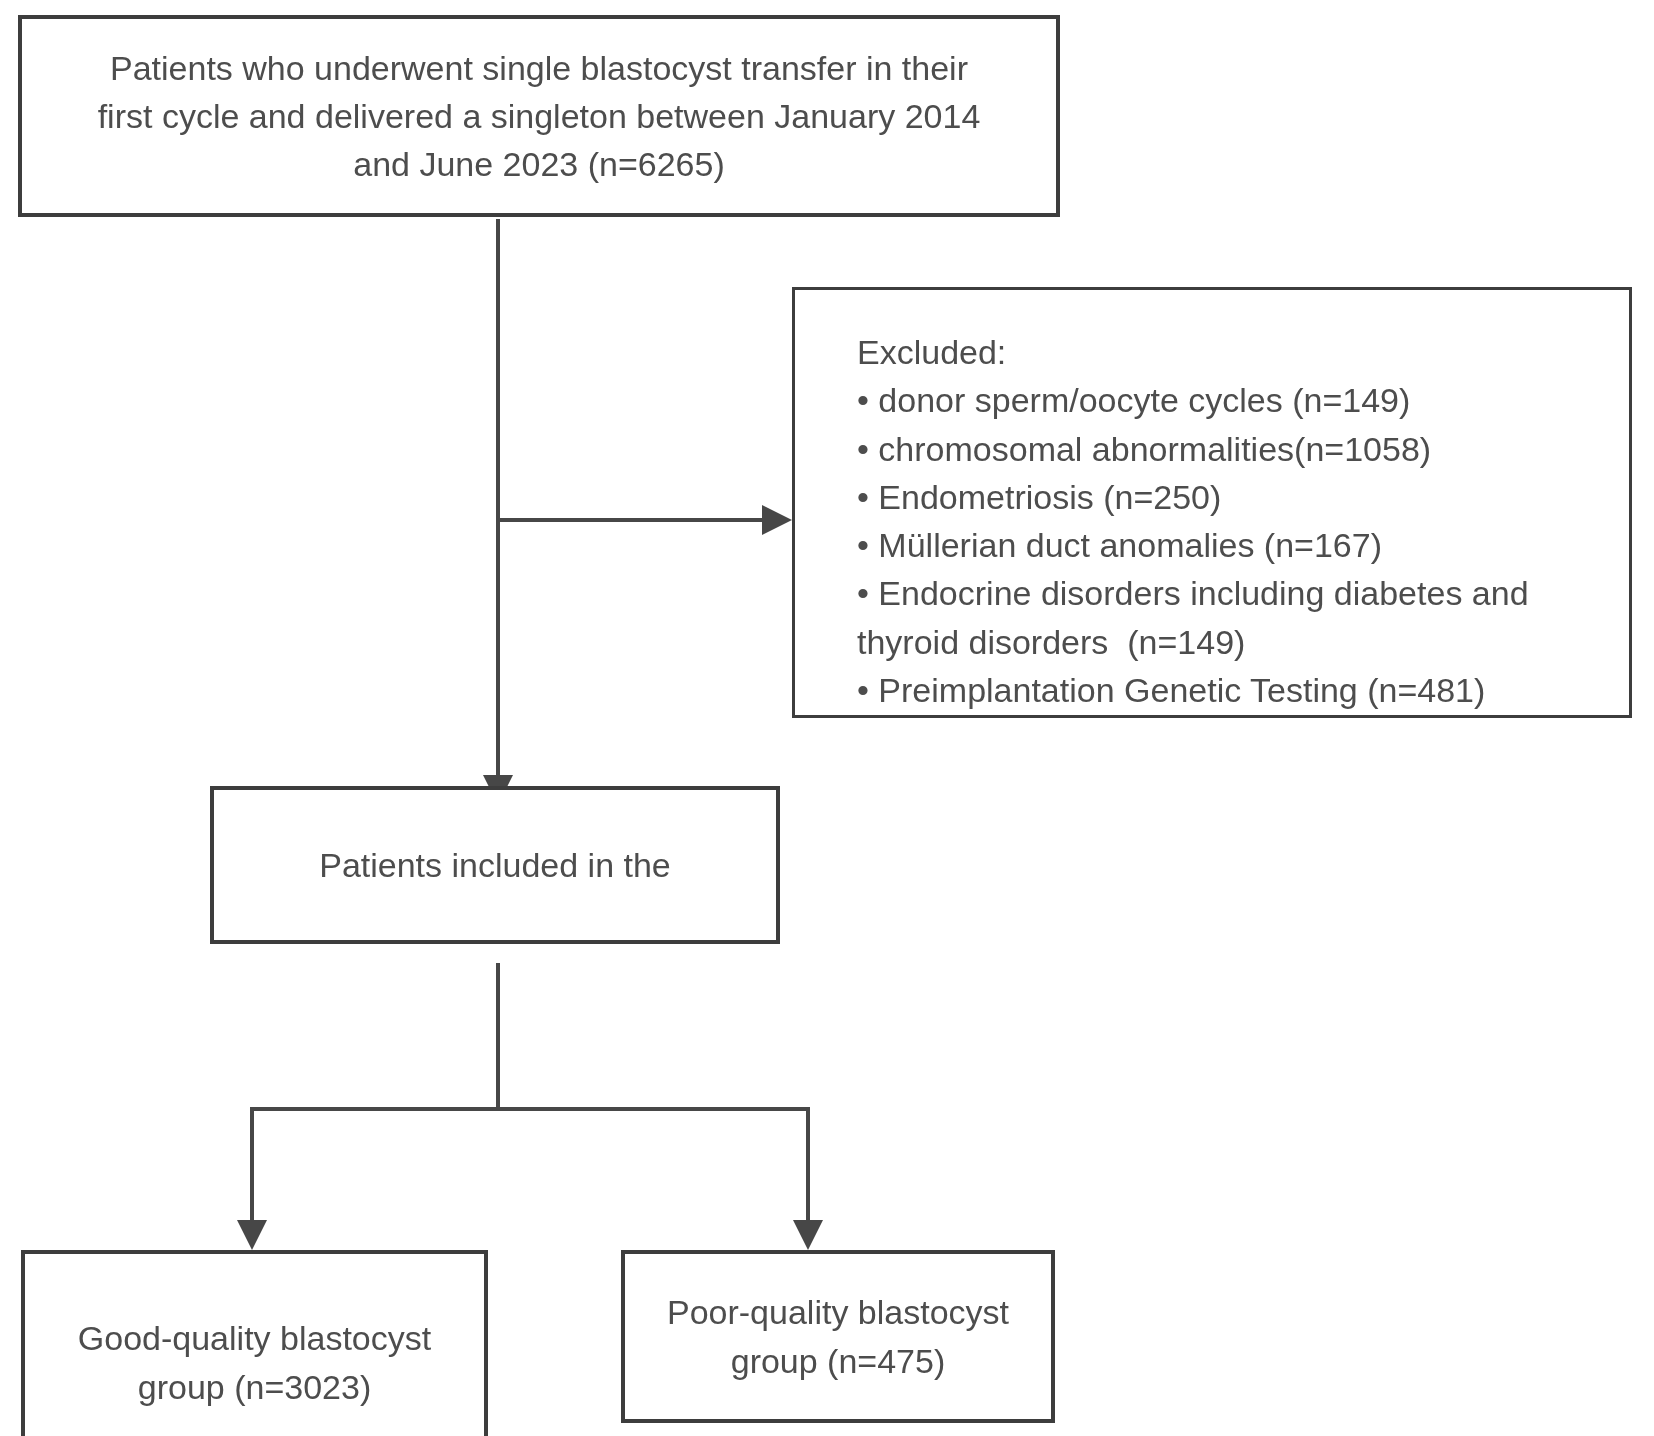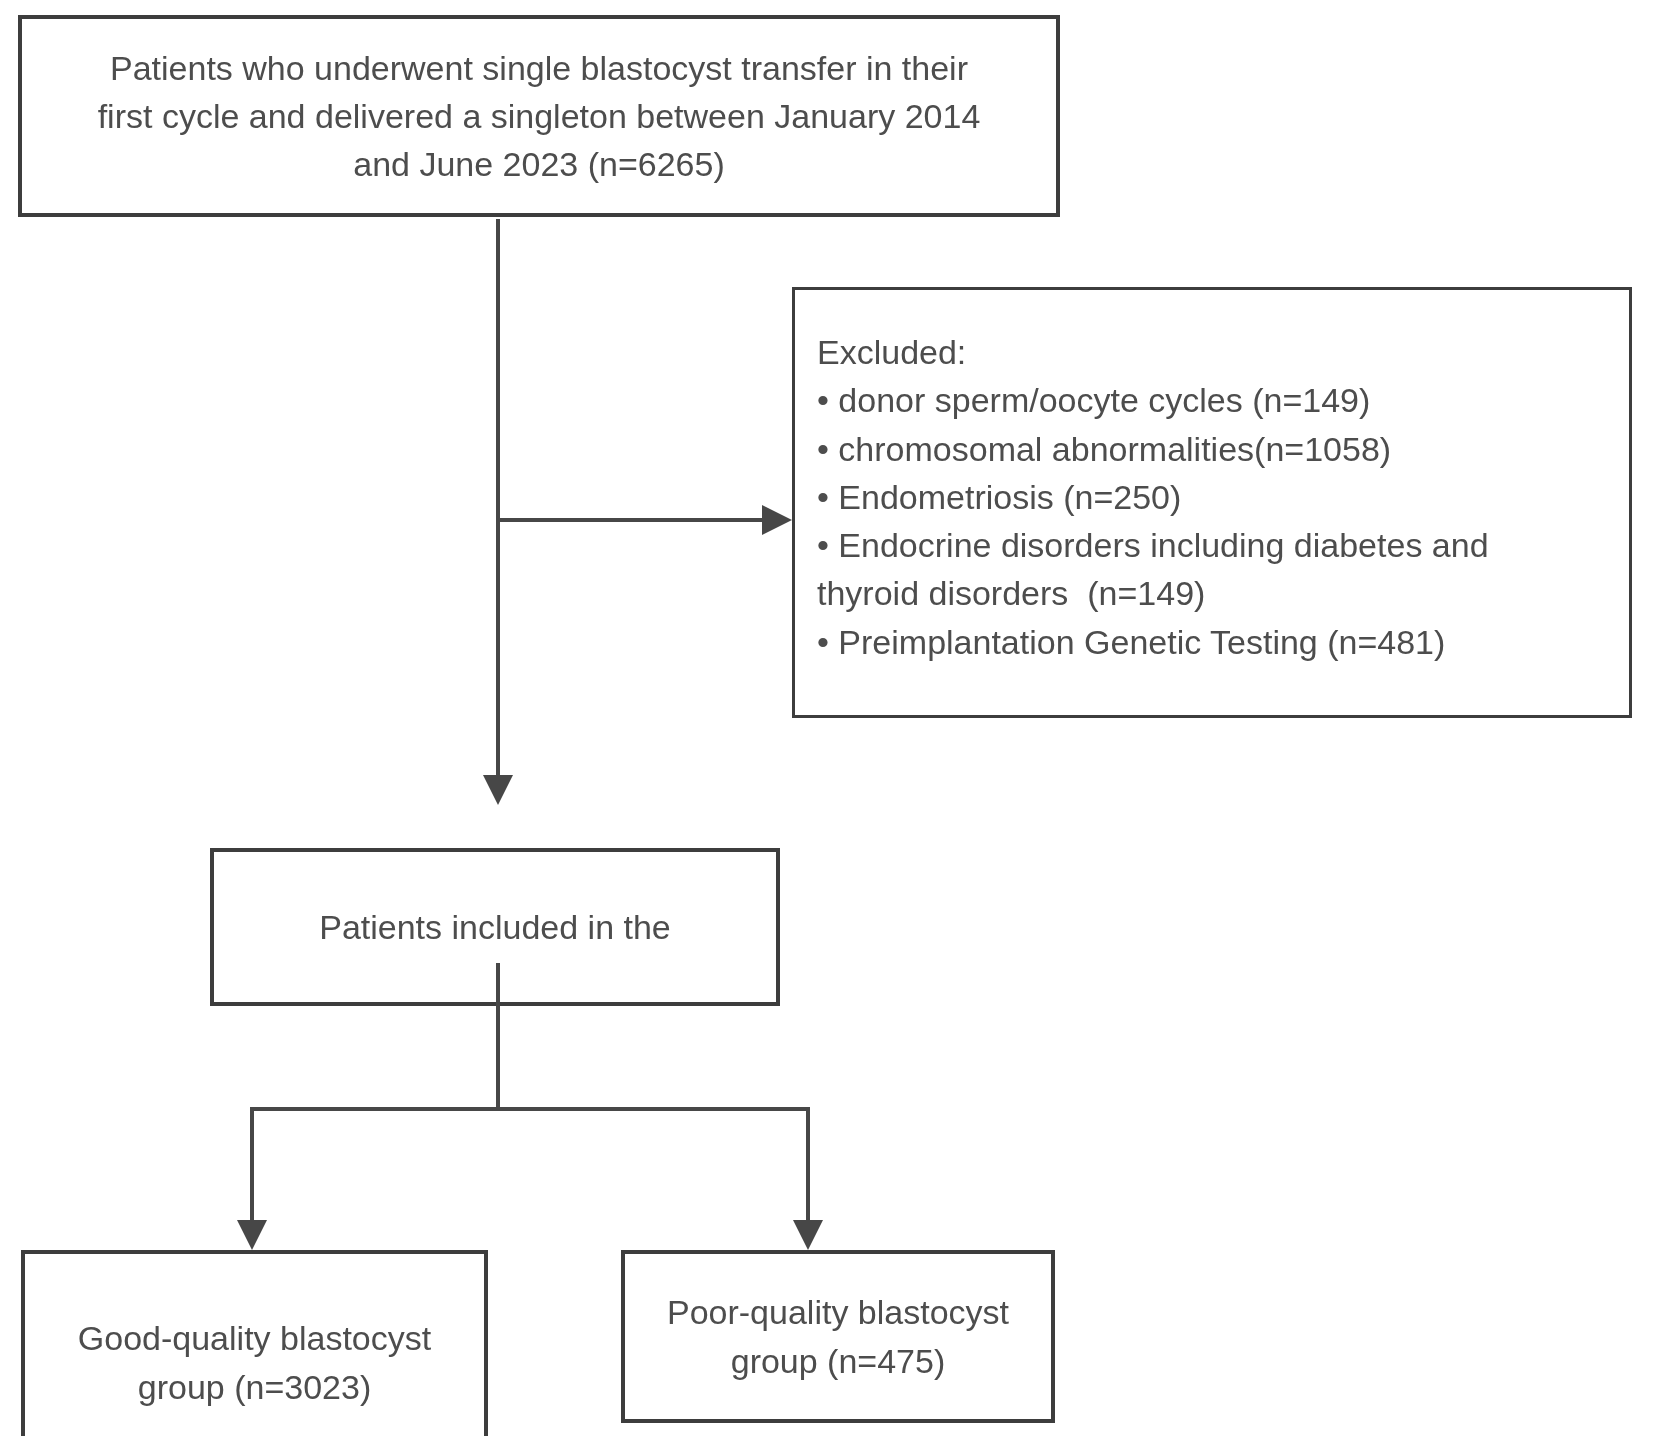--- a/index.html
+++ b/index.html
@@ -34,22 +34,22 @@
 
   .box-initial  { left: 18px;  top: 15px;   width: 1042px; height: 202px; }
   .box-excluded {
     left: 792px; top: 287px;  width: 840px;  height: 431px;
     border-width: 3px;
     align-items: flex-start;
     justify-content: flex-start;
     text-align: left;
     padding: 38px 18px 10px 22px;
   }
-  .box-excluded .line { white-space: pre; }
-  .box-included { left: 210px; top: 848px;  width: 570px;  height: 158px; }
+  .box-excluded .line { white-space: pre; margin-left: 40px; }
+  .box-included { left: 210px; top: 786px;  width: 570px;  height: 158px; }
   .box-good     { left: 21px;  top: 1250px; width: 467px;  height: 225px; }
   .box-poor     { left: 601px; top: 1250px; width: 434px;  height: 173px; margin-left: 20px; }
 
   .vline, .hline {
     position: absolute;
     background: #474747;
   }
   .vline { width: 4px; }
   .hline { height: 4px; }
 
@@ -94,20 +94,21 @@
   <div class="arrow-down ah-included"></div>
 
   <div class="hline h-to-excl"></div>
   <div class="arrow-right ah-excluded"></div>
 
   <div class="box box-excluded">
     <div class="line">Excluded:</div>
     <div class="line">• donor sperm/oocyte cycles (n=149)</div>
     <div class="line">• chromosomal abnormalities(n=1058)</div>
     <div class="line">• Endometriosis (n=250)</div>
+    <div class="line">• Müllerian duct anomalies (n=167)</div>
     <div class="line">• Endocrine disorders including diabetes and</div>
     <div class="line">thyroid disorders  (n=149)</div>
     <div class="line">• Preimplantation Genetic Testing (n=481)</div>
   </div>
 
   <div class="box box-included">
     <div class="line">Patients included in the</div>
   </div>
 
   <div class="vline v-main-mid"></div>

